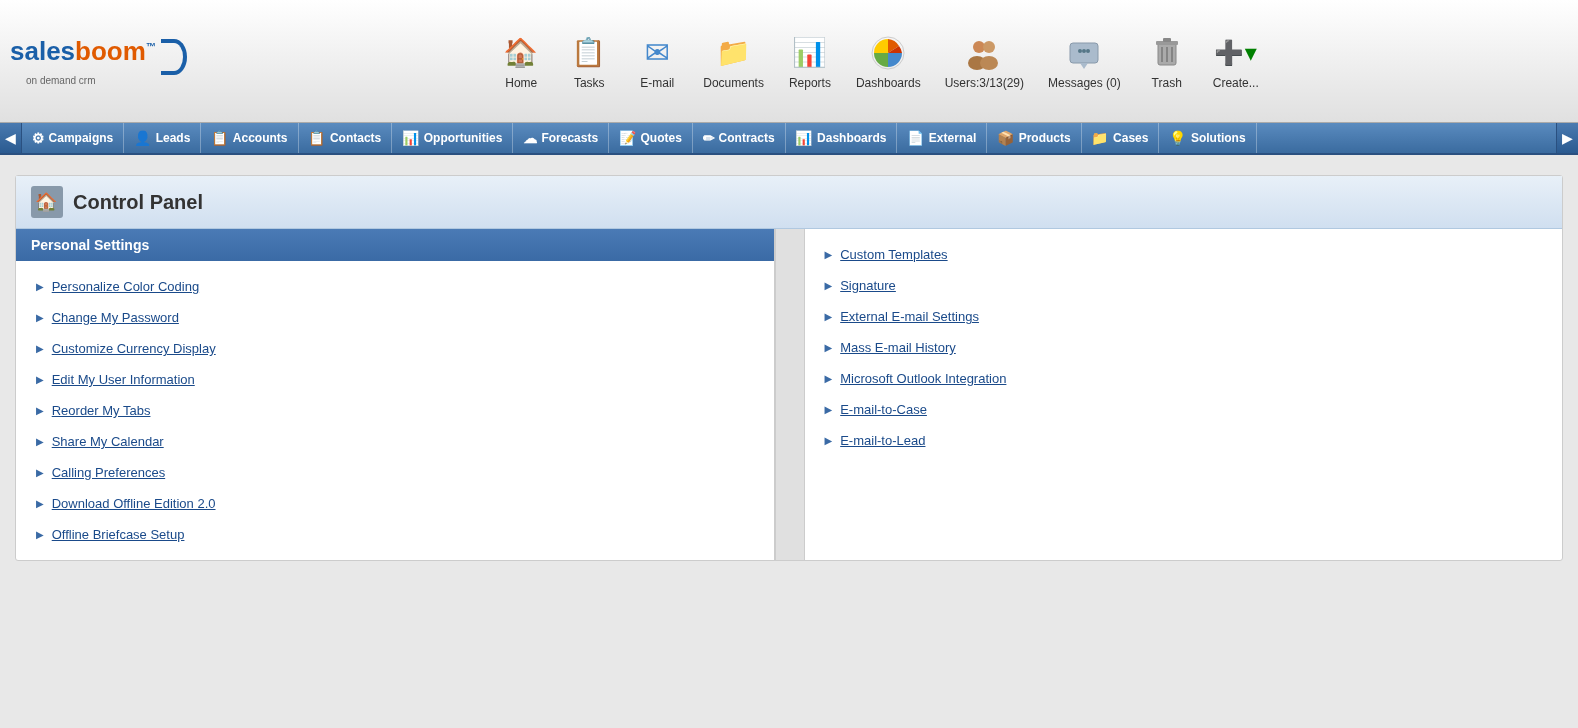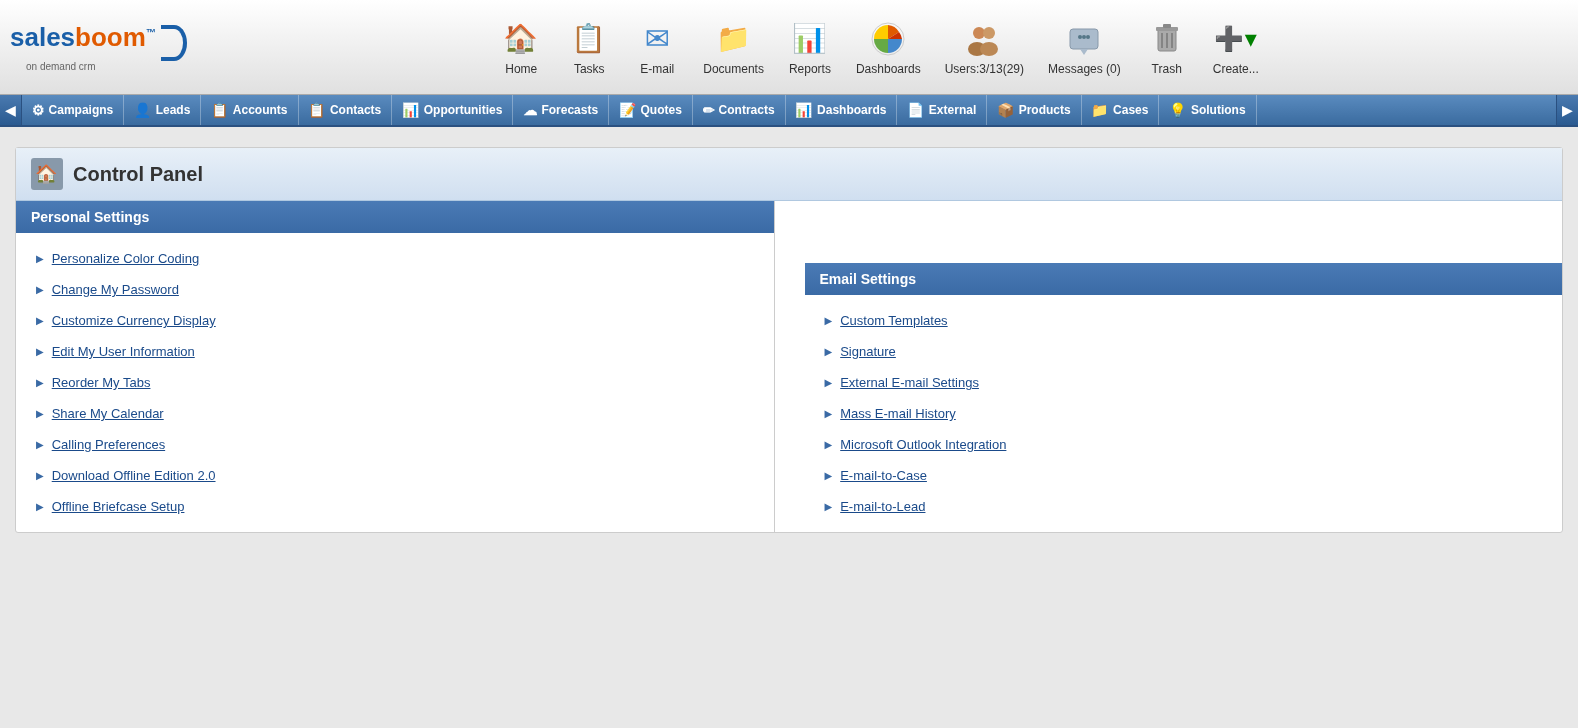--- a/index.html
+++ b/index.html
@@ -5,21 +5,21 @@
     * { margin: 0; padding: 0; box-sizing: border-box; }
     body { font-family: Arial, Helvetica, sans-serif; font-size: 13px; background: #e8e8e8; }
 
     
     #top-header {
       background: linear-gradient(to bottom, #ffffff, #e0e0e0);
       border-bottom: 1px solid #aaa;
       display: flex;
       align-items: center;
       padding: 0 10px;
-      height: 95px;
+      height: 123px;
     }
     #logo-area {
       width: 180px;
       flex-shrink: 0;
     }
     #nav-icons {
       display: flex;
       align-items: center;
       justify-content: center;
       flex: 1;
@@ -135,21 +135,20 @@
       font-size: 18px;
     }
     #cp-title-bar h1 {
       font-size: 20px;
       font-weight: bold;
       color: #333;
     }
 
     #cp-body {
       display: flex;
-      align-items: flex-end;
     }
 
     
     #left-col {
       flex: 1;
       border-right: 1px solid #ccc;
     }
     #left-col-header {
       background: linear-gradient(to bottom, #4a7ab5, #3a6aa5);
       color: white;
@@ -398,21 +397,20 @@
           <div class="cp-link-item">
             <span class="cp-arrow">▶</span>
             <a class="cp-link">Offline Briefcase Setup</a>
           </div>
         </div>
       </div>
 
       <div id="col-divider"></div>
 
       <div id="right-col">
-        <div id="right-col-header">Email Settings</div>
         <div id="right-col-content">
           <div class="cp-link-item">
             <span class="cp-arrow">▶</span>
             <a class="cp-link">Custom Templates</a>
           </div>
           <div class="cp-link-item">
             <span class="cp-arrow">▶</span>
             <a class="cp-link">Signature</a>
           </div>
           <div class="cp-link-item">

